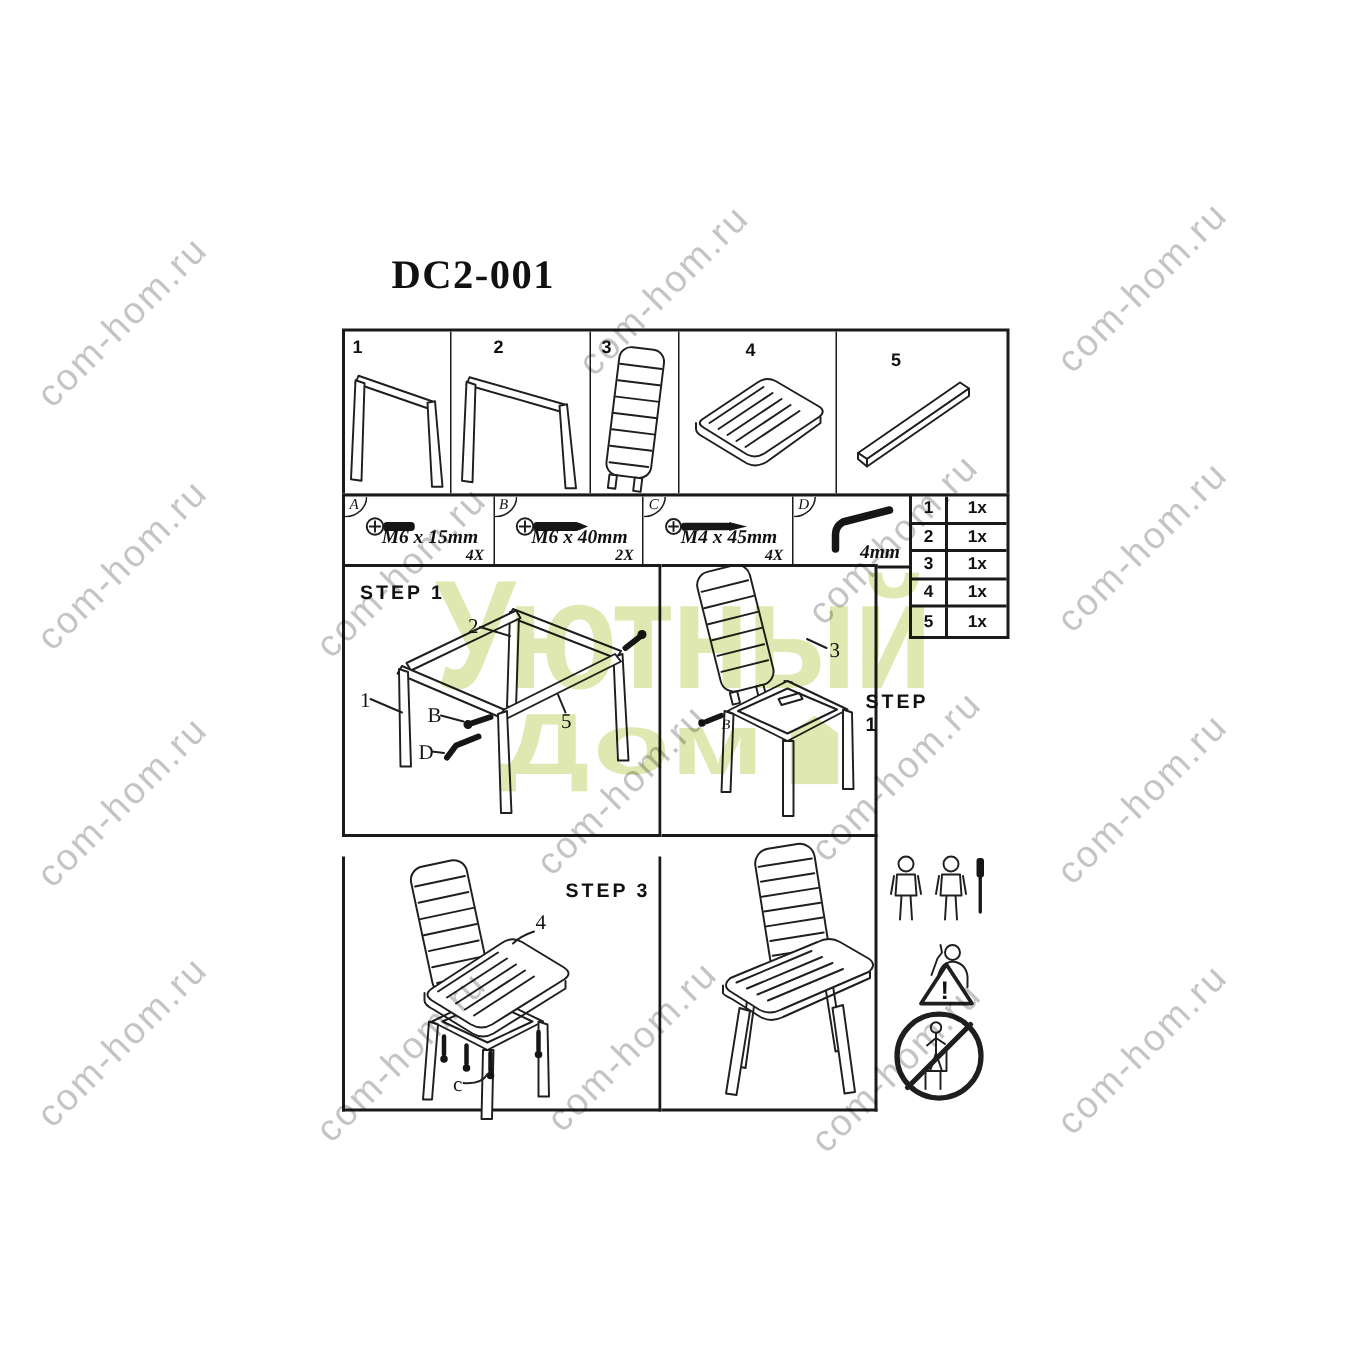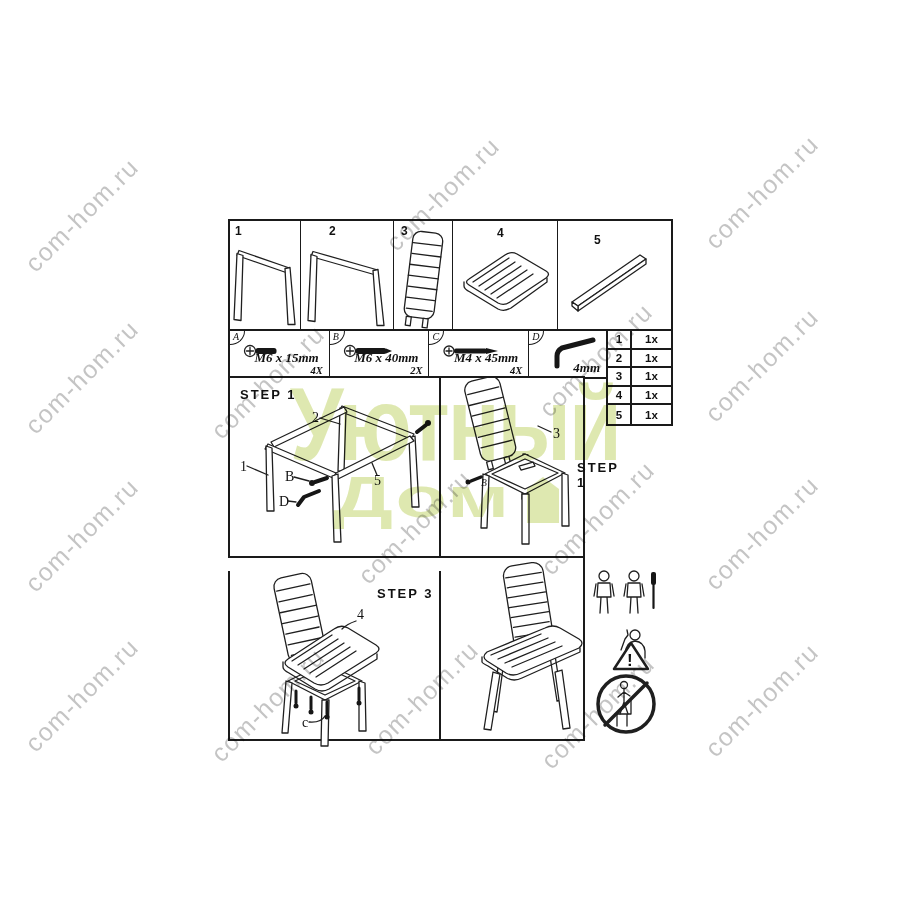--- a/index.html
+++ b/index.html
@@ -68,20 +68,21 @@
   .brand-house{position:absolute;left:527px;top:477px;width:32px;height:46px;z-index:7;
          mix-blend-mode:multiply;opacity:.92;pointer-events:none;
          clip-path:polygon(50% 0,100% 26%,100% 100%,0 100%,0 26%);}
 </style>
 </head>
 <body>
 
 <div class="page">
   <div class="sheet">
 
+    <div class="title">DC2-001</div>
 
     <div class="parts-table">
       <div class="part-cell" style="width:71px">
         <span class="pnum" style="left:5px;top:3px">1</span>
         <svg class="lineart" width="71" height="101" viewBox="0 0 71 100">
           <path class="wfill" d="M9,23 L58,40 L56,45 L7,28 Z"></path>
           <path class="wfill" d="M7,26 L13,28 L11,93 L4,92 Z"></path>
           <path class="wfill" d="M55,41 L60,40 L65,97 L58,97 Z"></path>
         </svg>
       </div>

